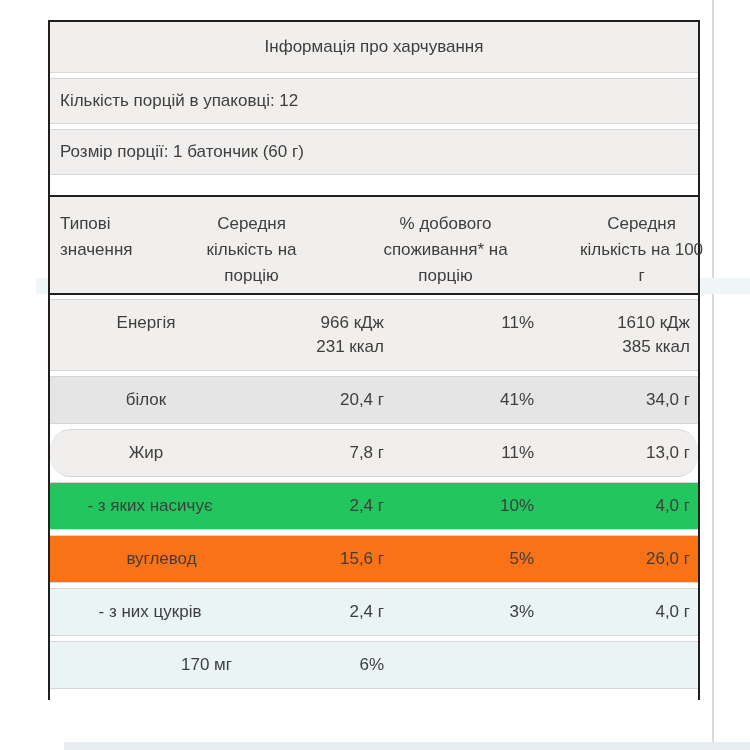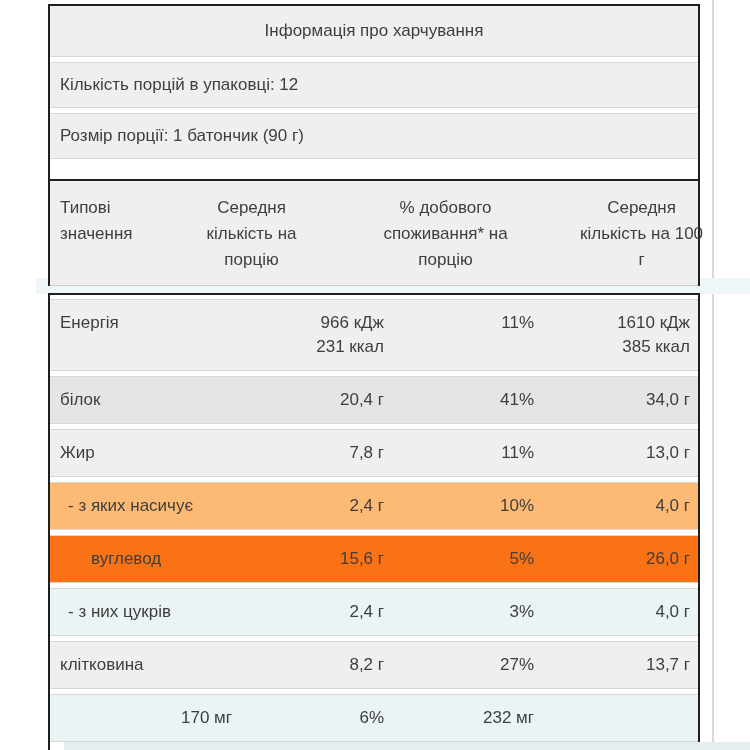--- a/index.html
+++ b/index.html
@@ -33,21 +33,21 @@
     position: absolute;
     left: 64px;
     top: 742px;
     width: 686px;
     height: 8px;
     background: #e7eef1;
   }
   .info-box {
     position: absolute;
     left: 48px;
-    top: 4px;
+    top: 20px;
     width: 652px;
     box-sizing: border-box;
     border: 2px solid #1f1f1f;
     border-bottom: none;
     background: #ffffff;
   }
   .info-row {
     background: #f0efee;
     border-top: 1px solid #d8d8d8;
     border-bottom: 1px solid #d8d8d8;
@@ -92,34 +92,34 @@
   }
   .data-row {
     margin: 5px 0;
     border-top: 1px solid #d7d7d7;
     border-bottom: 1px solid #d7d7d7;
     padding: 11px 8px;
     font-size: 17px;
     line-height: 24px;
   }
   .data-row:first-child { margin-top: 4px; }
-  .cell-label { text-align: left; padding-left: 2px; }
+  .cell-label { text-align: center; padding-left: 2px; }
   .cell-label.indent { padding-left: 10px; }
   .cell-num { text-align: right; white-space: pre-line; }
 </style>
 </head>
 <body>
 
 <div class="page-edge-line"></div>
 <div class="gap-band"></div>
 
 <div class="info-box">
   <div class="info-row title-row">Інформація про харчування</div>
   <div class="info-row">Кількість порцій в упаковці: 12</div>
-  <div class="info-row">Розмір порції: 1 батончик (90 г)</div>
+  <div class="info-row">Розмір порції: 1 батончик (60 г)</div>
   <div class="header-section grid4">
     <div class="col-label">Типові значення</div>
     <div class="col-num">Середня
 кількість на
 порцію</div>
     <div class="col-num">% добового
 споживання* на
 порцію</div>
     <div class="col-num">Середня
 кількість на 100
@@ -137,55 +137,48 @@
 385 ккал</div>
   </div>
 
   <div class="data-row grid4" style="background: #e5e5e5;">
     <div class="cell-label">білок</div>
     <div class="cell-num">20,4 г</div>
     <div class="cell-num">41%</div>
     <div class="cell-num">34,0 г</div>
   </div>
 
-  <div class="data-row grid4" style="background: rgb(240, 239, 237);">
+  <div class="data-row grid4" style="background: rgb(240, 239, 237); border-radius: 21px;">
     <div class="cell-label">Жир</div>
     <div class="cell-num">7,8 г</div>
     <div class="cell-num">11%</div>
     <div class="cell-num">13,0 г</div>
   </div>
 
-  <div class="data-row grid4" style="background: #fdba74;">
+  <div class="data-row grid4" style="background: #22c55e;">
     <div class="cell-label indent">- з яких насичує</div>
     <div class="cell-num">2,4 г</div>
     <div class="cell-num">10%</div>
     <div class="cell-num">4,0 г</div>
   </div>
 
   <div class="data-row grid4" style="background: #f97316; padding-left: 39px;">
     <div class="cell-label">вуглевод</div>
     <div class="cell-num">15,6 г</div>
     <div class="cell-num">5%</div>
     <div class="cell-num">26,0 г</div>
   </div>
 
   <div class="data-row grid4" style="background: rgb(234, 244, 245);">
     <div class="cell-label indent">- з них цукрів</div>
     <div class="cell-num">2,4 г</div>
     <div class="cell-num">3%</div>
     <div class="cell-num">4,0 г</div>
   </div>
 
-  <div class="data-row grid4" style="background: rgb(240, 239, 237);">
-    <div class="cell-label">клітковина</div>
-    <div class="cell-num">8,2 г</div>
-    <div class="cell-num">27%</div>
-    <div class="cell-num">13,7 г</div>
-  </div>
 
   <div class="data-row grid4" style="background: rgb(234, 244, 245);">
     <div class="cell-num">170 мг</div>
     <div class="cell-num">6%</div>
-    <div class="cell-num">232 мг</div>
   </div>
 </div>
 
 <div class="bottom-band"></div>
 
 </body></html>

